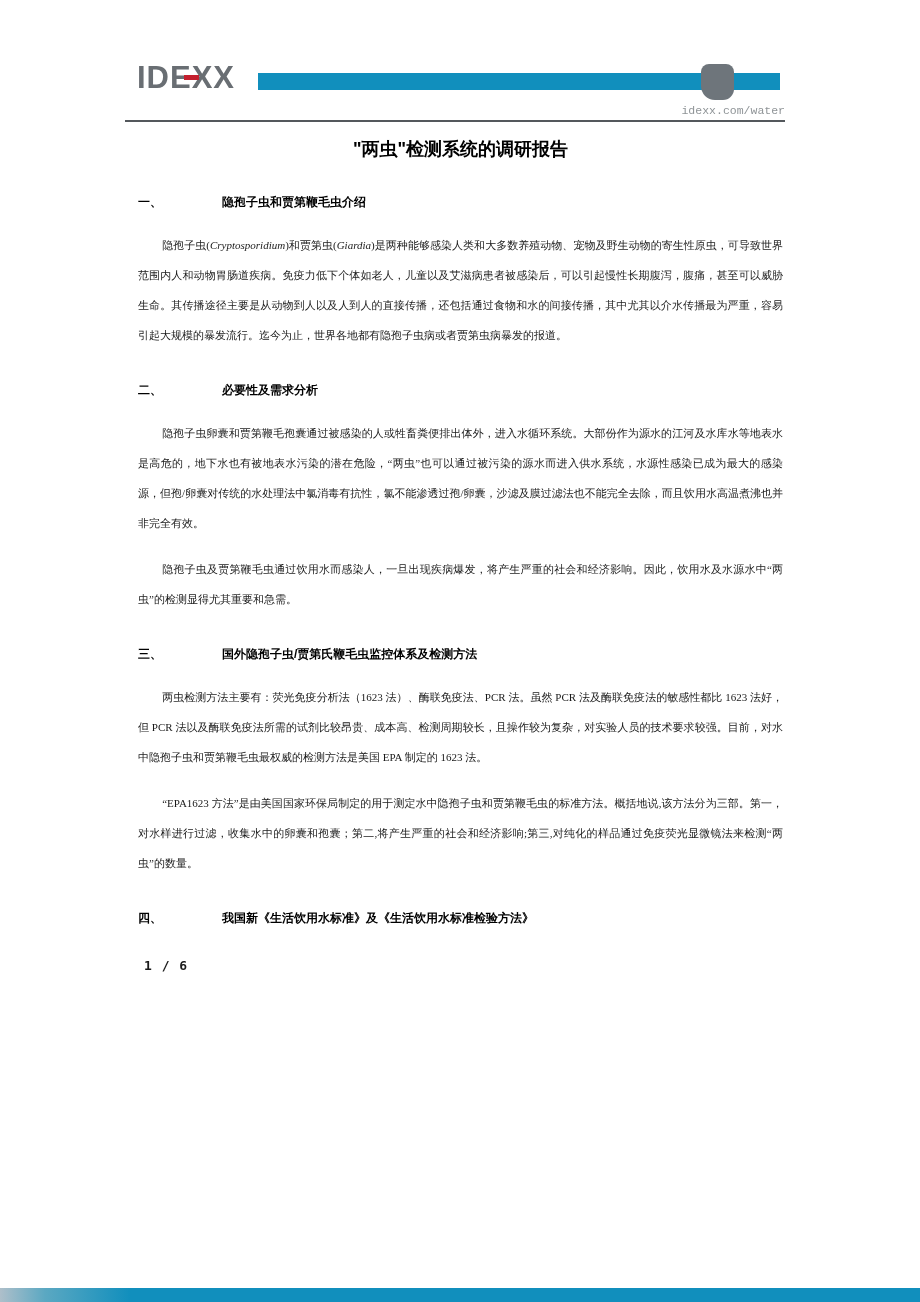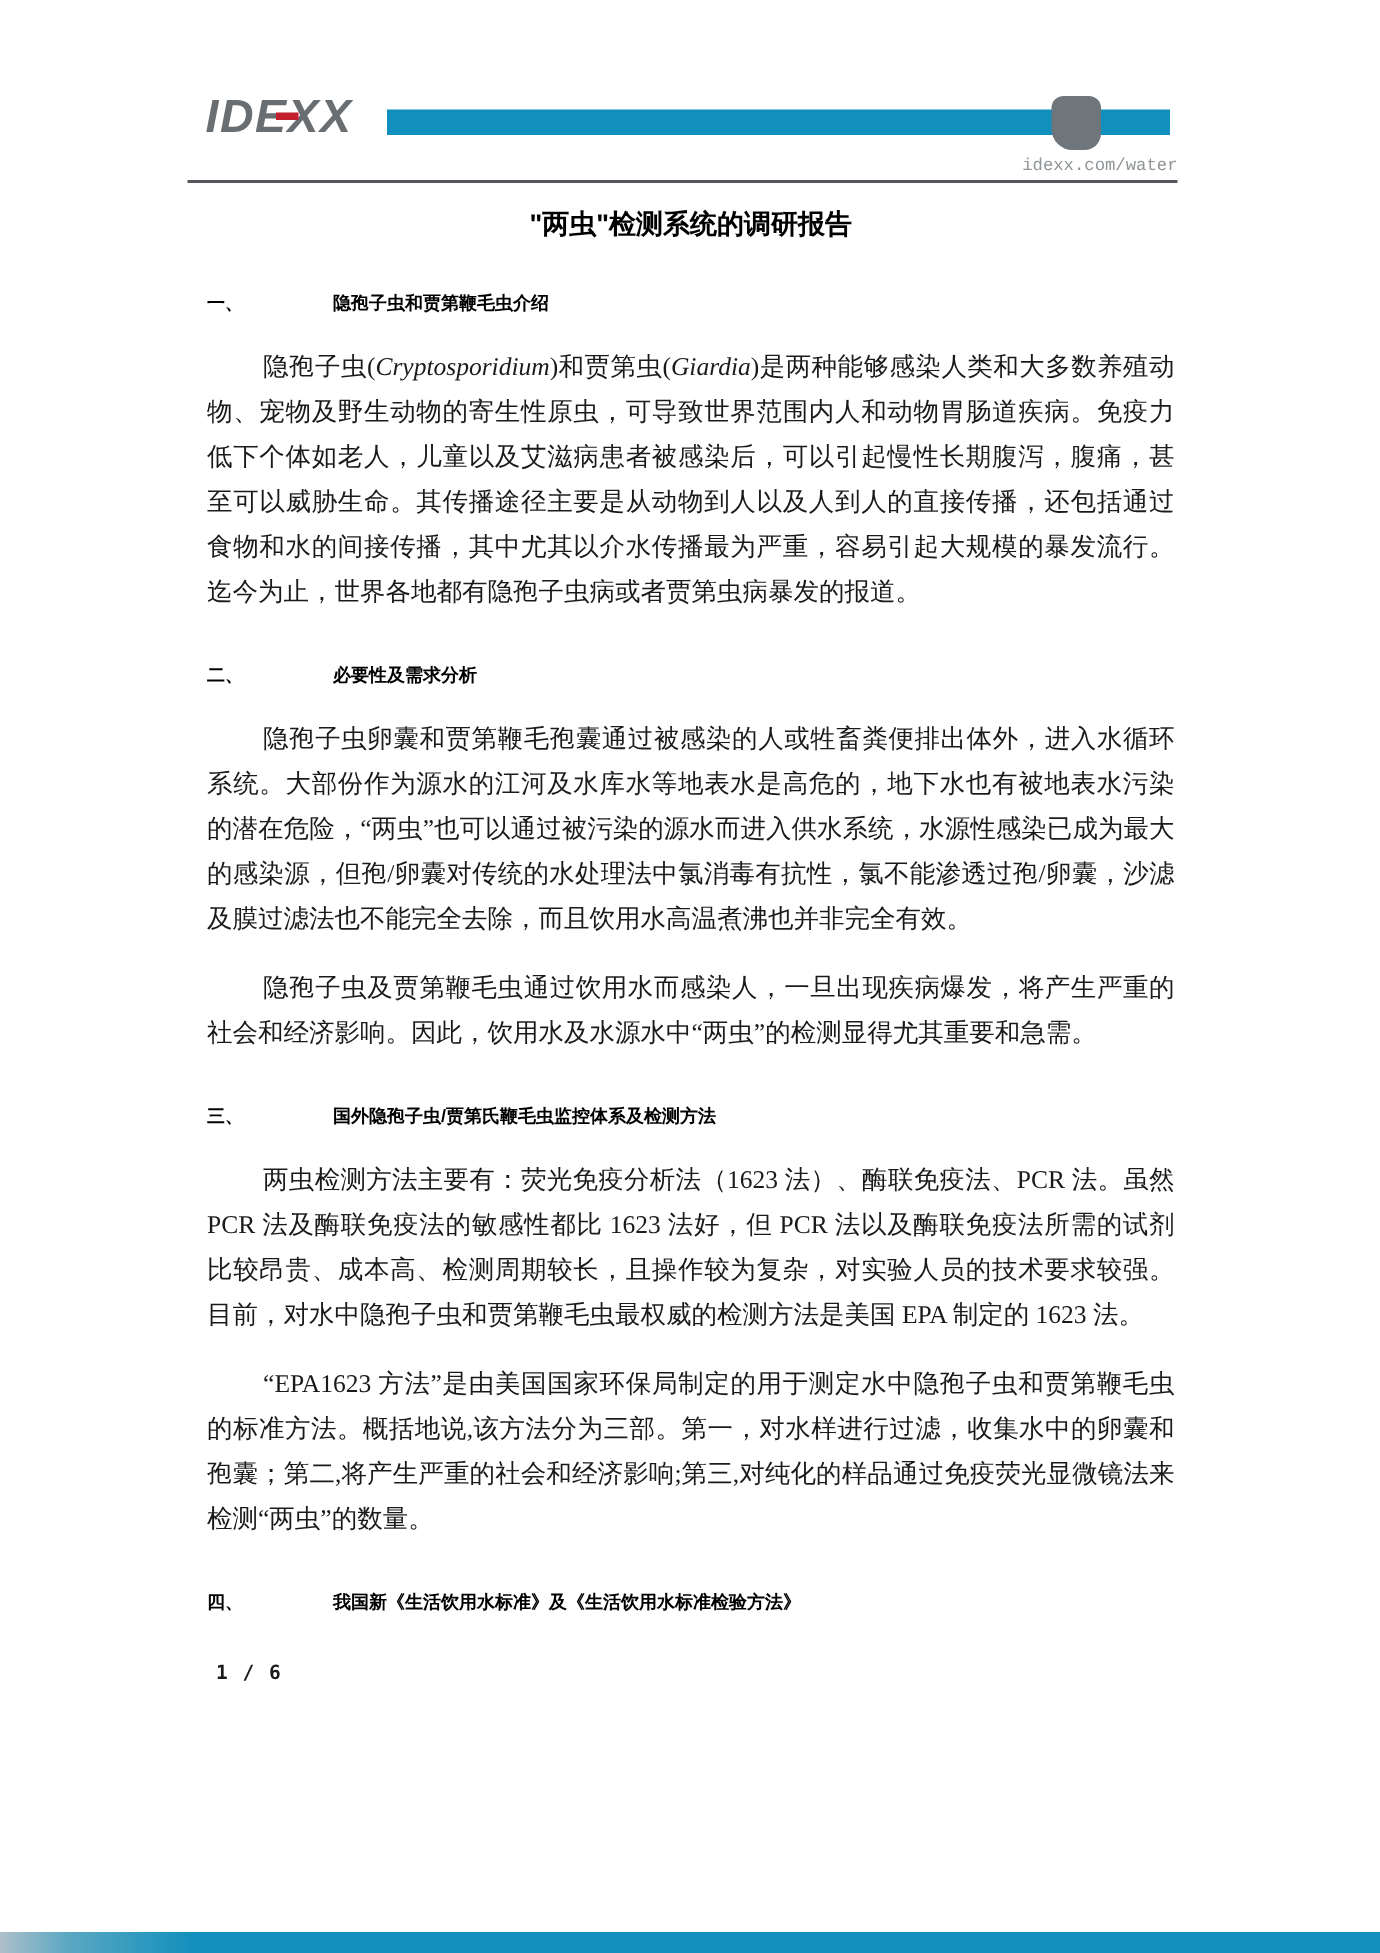--- a/index.html
+++ b/index.html
@@ -34,40 +34,40 @@
     font-family:"Liberation Sans","DejaVu Sans",sans-serif;
     font-weight:bold;font-size:18px;line-height:26px;color:#000;
   }
   .section-heading{
     margin:28px 0 0;
     font-family:"Liberation Sans","DejaVu Sans",sans-serif;
     font-weight:bold;font-size:12px;line-height:24px;color:#000;
   }
   .section-number{display:inline-block;width:84px;}
   .paragraph{
-    margin:16px 0 0;font-size:17px;line-height:30px;
+    margin:16px 0 0;font-size:11px;line-height:30px;
     text-indent:2.2em;text-align:justify;text-align-last:left;
   }
   .paragraph i{font-style:italic;}
   .page-number{
     margin:28px 0 0 6px;
     font-family:"DejaVu Sans Mono","Liberation Mono",monospace;
     font-weight:bold;font-size:13px;letter-spacing:1px;
   }
   
   .footer-bar{
     position:absolute;left:0;bottom:0;width:920px;height:14px;
     background:linear-gradient(90deg,#aebfca 0px,#5ba8c2 45px,#118fbd 130px,#118fbd 100%);
   }
 </style>
 </head>
 <body>
 
 <div class="header">
-  <div class="logo" style="color: rgb(105, 110, 115); font-style: italic;">
+  <div class="logo" style="color: rgb(105, 110, 115);">
     <span>IDEXX</span>
     <span class="logo-dash" style="background: rgb(196, 31, 46);"></span>
   </div>
   <div class="header-bar" style="background: rgb(17, 143, 189);"></div>
   <div class="header-tab" style="background: rgb(110, 117, 123);"></div>
   <div class="website">idexx.com/water</div>
   <div class="header-divider" style="background: rgb(84, 88, 92);"></div>
 </div>
 
 <div class="main">

